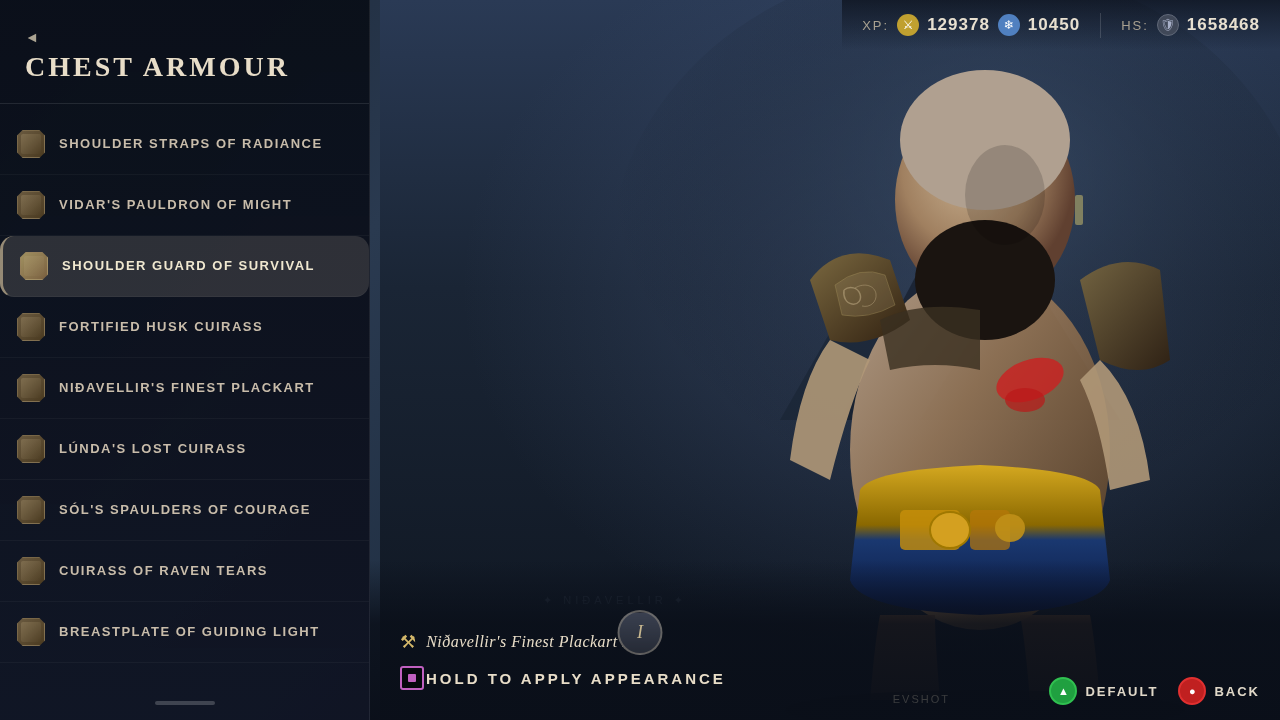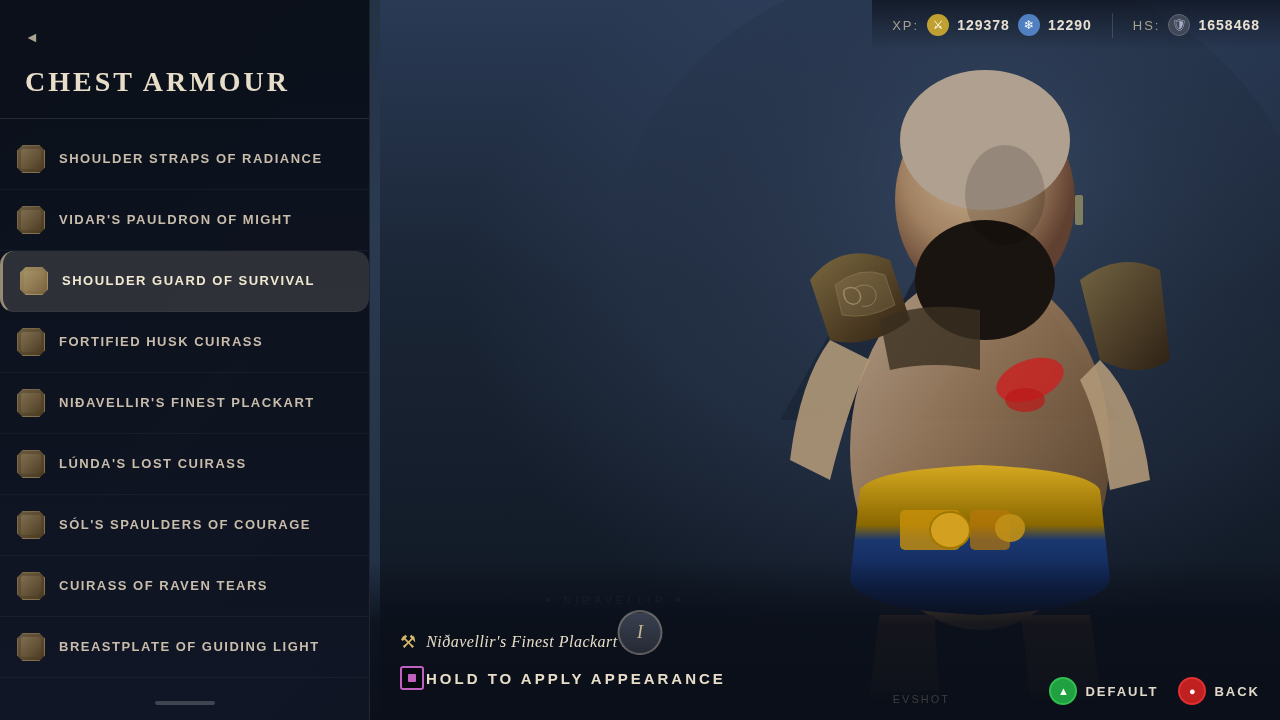--- a/index.html
+++ b/index.html
@@ -59,21 +59,21 @@
       opacity: 0.8;
     }
 
     .section-title {
       color: #e8ddc8;
       font-size: 28px;
       font-weight: bold;
       letter-spacing: 3px;
       text-transform: uppercase;
       font-family: 'Georgia', serif;
-      margin-top: 20px;
+      margin-top: 5px;
     }
 
     
     .scroll-indicator {
       position: absolute;
       bottom: 15px;
       left: 50%;
       transform: translateX(-50%);
       width: 60px;
       height: 4px;
@@ -274,21 +274,21 @@
       justify-content: center;
       font-size: 12px;
     }
 
     .hud-icon.xp1 { background: #c0a030; color: #fff; }
     .hud-icon.xp2 { background: #5080c0; color: #fff; }
     .hud-icon.hs { background: #404858; color: #a8b0c8; border: 1px solid #606878; }
 
     .hud-value {
       color: #e8e0d0;
-      font-size: 14px;
+      font-size: 17px;
       letter-spacing: 1px;
       font-weight: bold;
       font-family: 'Arial', sans-serif;
     }
 
     .hud-divider {
       width: 1px;
       height: 25px;
       background: rgba(255,255,255,0.15);
     }
@@ -521,21 +521,21 @@
 
   <div class="scroll-indicator"></div>
 </div>
 
 <div class="top-hud">
   <div class="hud-section">
     <span class="hud-label">XP:</span>
     <div class="hud-icon xp1">⚔</div>
     <span class="hud-value">129378</span>
     <div class="hud-icon xp2">❄</div>
-    <span class="hud-value">12290</span>
+    <span class="hud-value">10450</span>
   </div>
   <div class="hud-divider"></div>
   <div class="hud-section">
     <span class="hud-label">HS:</span>
     <div class="hud-icon hs">🛡</div>
     <span class="hud-value">1658468</span>
   </div>
 </div>
 
 <div class="bottom-area">

